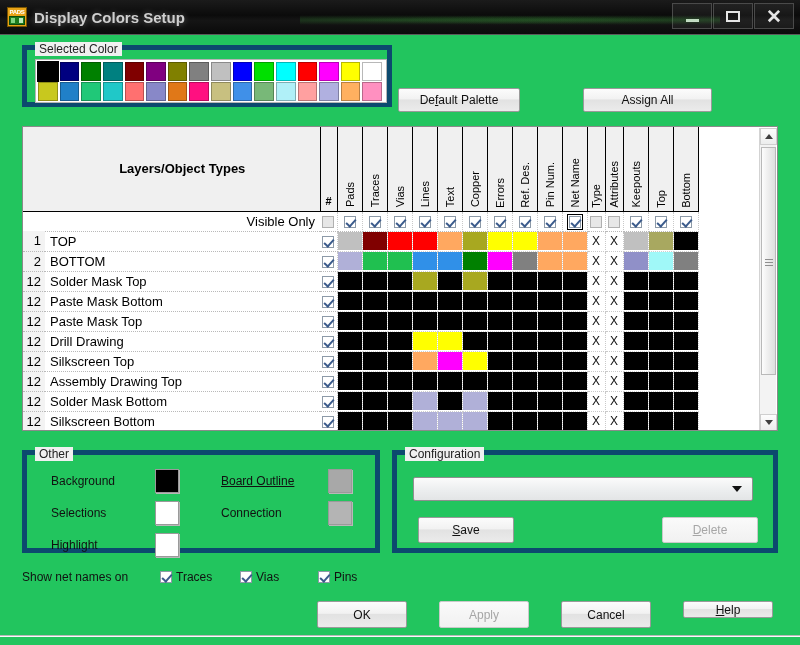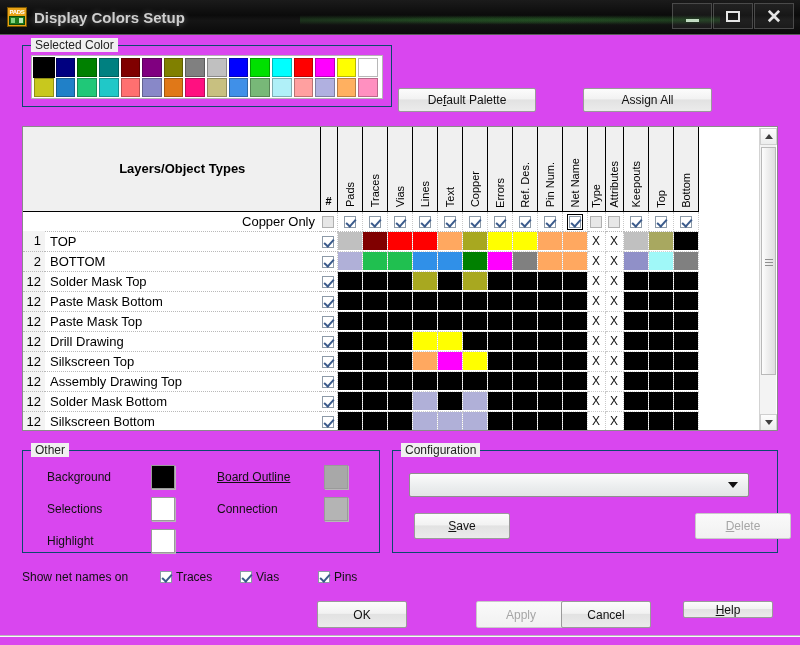--- a/index.html
+++ b/index.html
@@ -1,21 +1,21 @@
 <!DOCTYPE html>
 <html><head>
 <meta charset="utf-8">
 <style>
   html,body{margin:0;padding:0;}
   body{
     width:800px;height:645px;overflow:hidden;
     font-family:"Liberation Sans",sans-serif;
     font-size:12px;color:#000;background:#f0f0f0;
   }
-  #app{position:relative;width:800px;height:645px;background:#d946ef;box-sizing:border-box;}
+  #app{position:relative;width:800px;height:645px;background:#22c55e;box-sizing:border-box;}
 
   
   .titlebar{
     position:absolute;left:0;top:0;width:800px;height:34px;
     background:linear-gradient(to bottom,#1b1b1b 0%,#0b0b0b 45%,#151515 60%,#0a0a0a 100%);
     border-bottom:1px solid #5a5a5a;
     display:flex;align-items:center;
   }
   .titlebar::after{
     content:"";position:absolute;left:300px;top:14px;width:420px;height:12px;
@@ -54,21 +54,21 @@
     width:40px;height:26px;margin-left:1px;
     border:1px solid #4a4a4a;background:rgba(255,255,255,.05);
     display:flex;align-items:center;justify-content:center;
     color:#e6e6e6;font-size:15px;box-sizing:border-box;
   }
   .winbtn .minico{width:13px;height:3px;background:#e6e6e6;margin-top:8px;}
   .winbtn .maxico{width:14px;height:11px;border:2px solid #e6e6e6;box-sizing:border-box;}
   .winbtn .closeico{font-size:19px;font-weight:bold;line-height:1;}
 
   
-  .group{position:absolute;border:1px solid #0c4a6e;background:transparent;box-sizing:border-box;}
+  .group{position:absolute;border:5px solid #0c4a6e;background:transparent;box-sizing:border-box;}
   .group>.legend{
     position:absolute;top:-8px;left:8px;background:#f0f0f0;padding:0 4px;
     font-size:12px;color:#222;white-space:nowrap;
   }
 
   
   #sel-color{left:22px;top:45px;width:370px;height:62px;}
   .swatch-box{
     position:absolute;left:8px;top:9px;width:352px;height:44px;
     background:#fff;border:1px solid #b5b5b5;box-sizing:border-box;
@@ -81,21 +81,21 @@
   
   .btn{
     position:absolute;box-sizing:border-box;
     background:linear-gradient(to bottom,#fcfcfc 0%,#f2f2f2 45%,#e2e2e2 50%,#ebebeb 100%);
     border:1px solid #9a9a9a;border-radius:2px;
     font-size:12px;color:#111;
     display:flex;align-items:center;justify-content:center;
     cursor:default;
   }
   .btn.disabled{color:#a6a6a6;border-color:#c9c9c9;
-    background:linear-gradient(to bottom,#fafafa,#f1f1f1);margin-left:37px;}
+    background:linear-gradient(to bottom,#fafafa,#f1f1f1);}
   .u{text-decoration:underline;}
 
   
   #tablewrap{
     position:absolute;left:22px;top:126px;width:756px;height:305px;
     background:#fff;border:1px solid #8a8a8a;box-sizing:border-box;overflow:hidden;
   }
   table.grid{border-collapse:collapse;table-layout:fixed;font-size:12px;}
   .hdrcell{
     background:#f0f0f0;border-right:1px solid #000;border-bottom:1px solid #000;
@@ -252,21 +252,21 @@
           <div class="swatch" style="background: rgb(120, 184, 120);"></div>
           <div class="swatch" style="background: rgb(176, 240, 248);"></div>
           <div class="swatch" style="background: rgb(255, 160, 160);"></div>
           <div class="swatch" style="background: rgb(176, 176, 224);"></div>
           <div class="swatch" style="background: rgb(255, 176, 96);"></div>
           <div class="swatch" style="background: rgb(255, 144, 192);"></div>
         </div>
     </div>
   </div>
 
-  <div class="btn" style="left:398px;top:88px;width:138px;height:24px;">
+  <div class="btn" style="left:398px;top:88px;width:122px;height:24px;">
       <span>De<span class="u">f</span>ault Palette</span>
     </div>
   <div class="btn" style="left:583px;top:88px;width:129px;height:24px;">
       <span>Assign All</span>
     </div>
 
   <div id="tablewrap">
     <table class="grid" id="thegrid">
         <colgroup>
           <col style="width: 22px;">
@@ -338,21 +338,21 @@
               <div class="vert">Top</div>
             </td>
             <td class="hdrcell">
               <div class="vert">Bottom</div>
             </td>
           </tr>
         </thead>
         <tbody>
           <tr style="height: 20px;">
             <td></td>
-            <td class="rowlabel">Copper Only</td>
+            <td class="rowlabel">Visible Only</td>
             <td class="ckcell"><span class="cb gray"></span></td>
             <td class="ckcell"><span class="cb on"></span></td>
             <td class="ckcell"><span class="cb on"></span></td>
             <td class="ckcell"><span class="cb on"></span></td>
             <td class="ckcell"><span class="cb on"></span></td>
             <td class="ckcell"><span class="cb on"></span></td>
             <td class="ckcell"><span class="cb on"></span></td>
             <td class="ckcell"><span class="cb on"></span></td>
             <td class="ckcell"><span class="cb on"></span></td>
             <td class="ckcell"><span class="cb on"></span></td>

